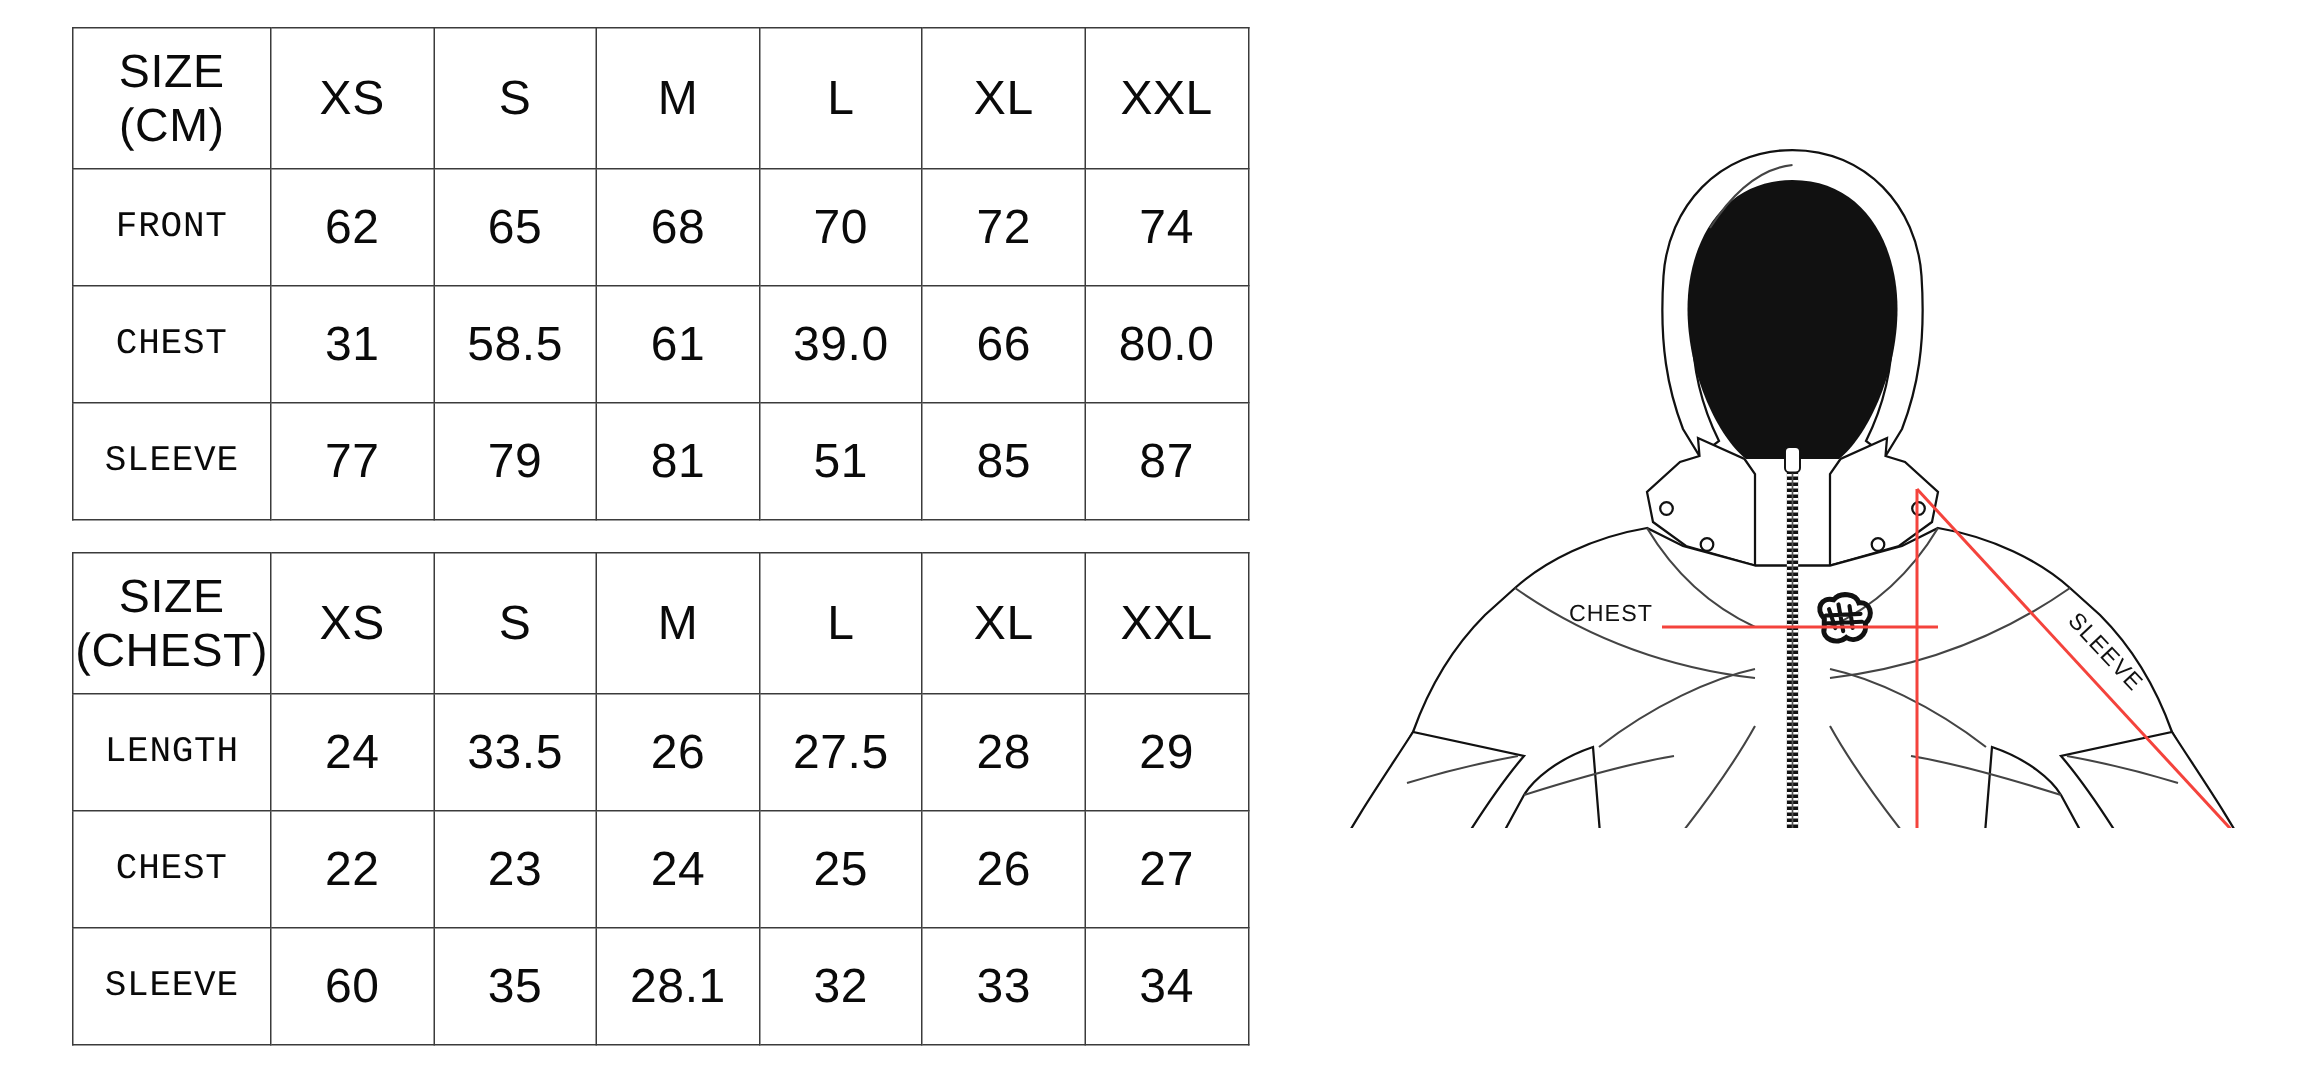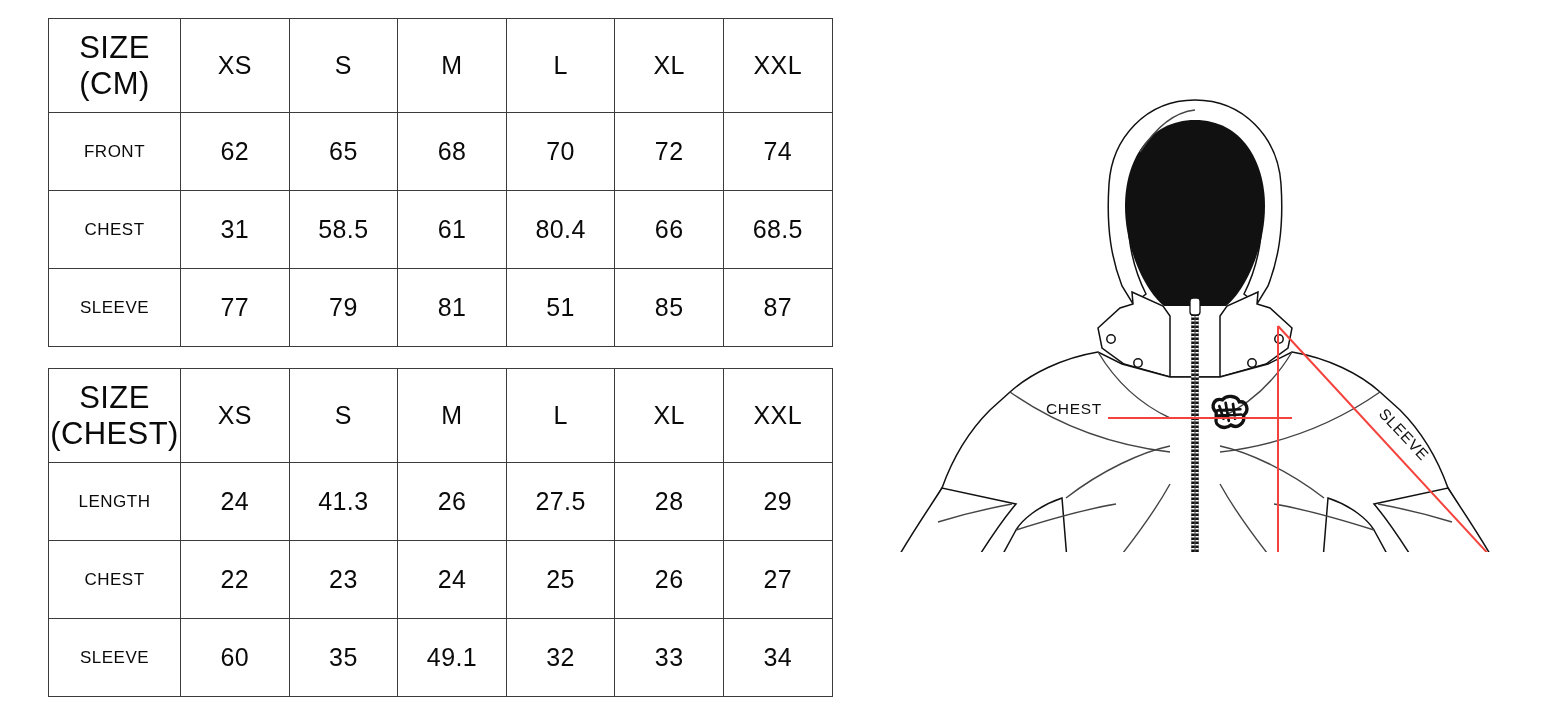--- a/index.html
+++ b/index.html
@@ -27,28 +27,29 @@
     position: absolute;
     border-collapse: collapse;
     table-layout: fixed;
     background: #ffffff;
   }
   .size-table td {
     border: 1px solid #3b3b3b;
     text-align: center;
     vertical-align: middle;
     font-family: "Liberation Sans", sans-serif;
-    font-size: 25px;
+    font-size: 32px;
     color: #0a0a0a;
     letter-spacing: 0.4px;
     padding: 0;
   }
   .size-table .rowhead {
-    font-size: 17px;
+    font-size: 24px;
     letter-spacing: 0.5px;
+    font-family: Liberation Mono, monospace;
   }
   .size-table .corner {
     line-height: 1.15;
     font-size: 31px;
   }
   .size-table .corner .l2 { display: block; }
 
   #table-cm  { left: 48px;  top: 18px;  width: 784px; }
   #table-in  { left: 48px;  top: 368px; width: 784px; }
 
@@ -112,23 +113,23 @@
         <td>68</td>
         <td>70</td>
         <td>72</td>
         <td>74</td>
       </tr>
       <tr>
         <td class="rowhead">CHEST</td>
         <td>31</td>
         <td>58.5</td>
         <td>61</td>
-        <td>80.4</td>
+        <td>39.0</td>
         <td>66</td>
-        <td>68.5</td>
+        <td>80.0</td>
       </tr>
       <tr>
         <td class="rowhead">SLEEVE</td>
         <td>77</td>
         <td>79</td>
         <td>81</td>
         <td>51</td>
         <td>85</td>
         <td>87</td>
       </tr>
@@ -151,40 +152,40 @@
         <td>XS</td>
         <td>S</td>
         <td>M</td>
         <td>L</td>
         <td>XL</td>
         <td>XXL</td>
       </tr>
       <tr>
         <td class="rowhead">LENGTH</td>
         <td>24</td>
-        <td>41.3</td>
+        <td>33.5</td>
         <td>26</td>
         <td>27.5</td>
         <td>28</td>
         <td>29</td>
       </tr>
       <tr>
         <td class="rowhead">CHEST</td>
         <td>22</td>
         <td>23</td>
         <td>24</td>
         <td>25</td>
         <td>26</td>
         <td>27</td>
       </tr>
       <tr>
         <td class="rowhead">SLEEVE</td>
         <td>60</td>
         <td>35</td>
-        <td>49.1</td>
+        <td>28.1</td>
         <td>32</td>
         <td>33</td>
         <td>34</td>
       </tr>
     </tbody>
   </table>
 
   <div id="jacket-figure">
     <svg width="705" height="500" viewBox="0 0 705 500" xmlns="http://www.w3.org/2000/svg">
 

